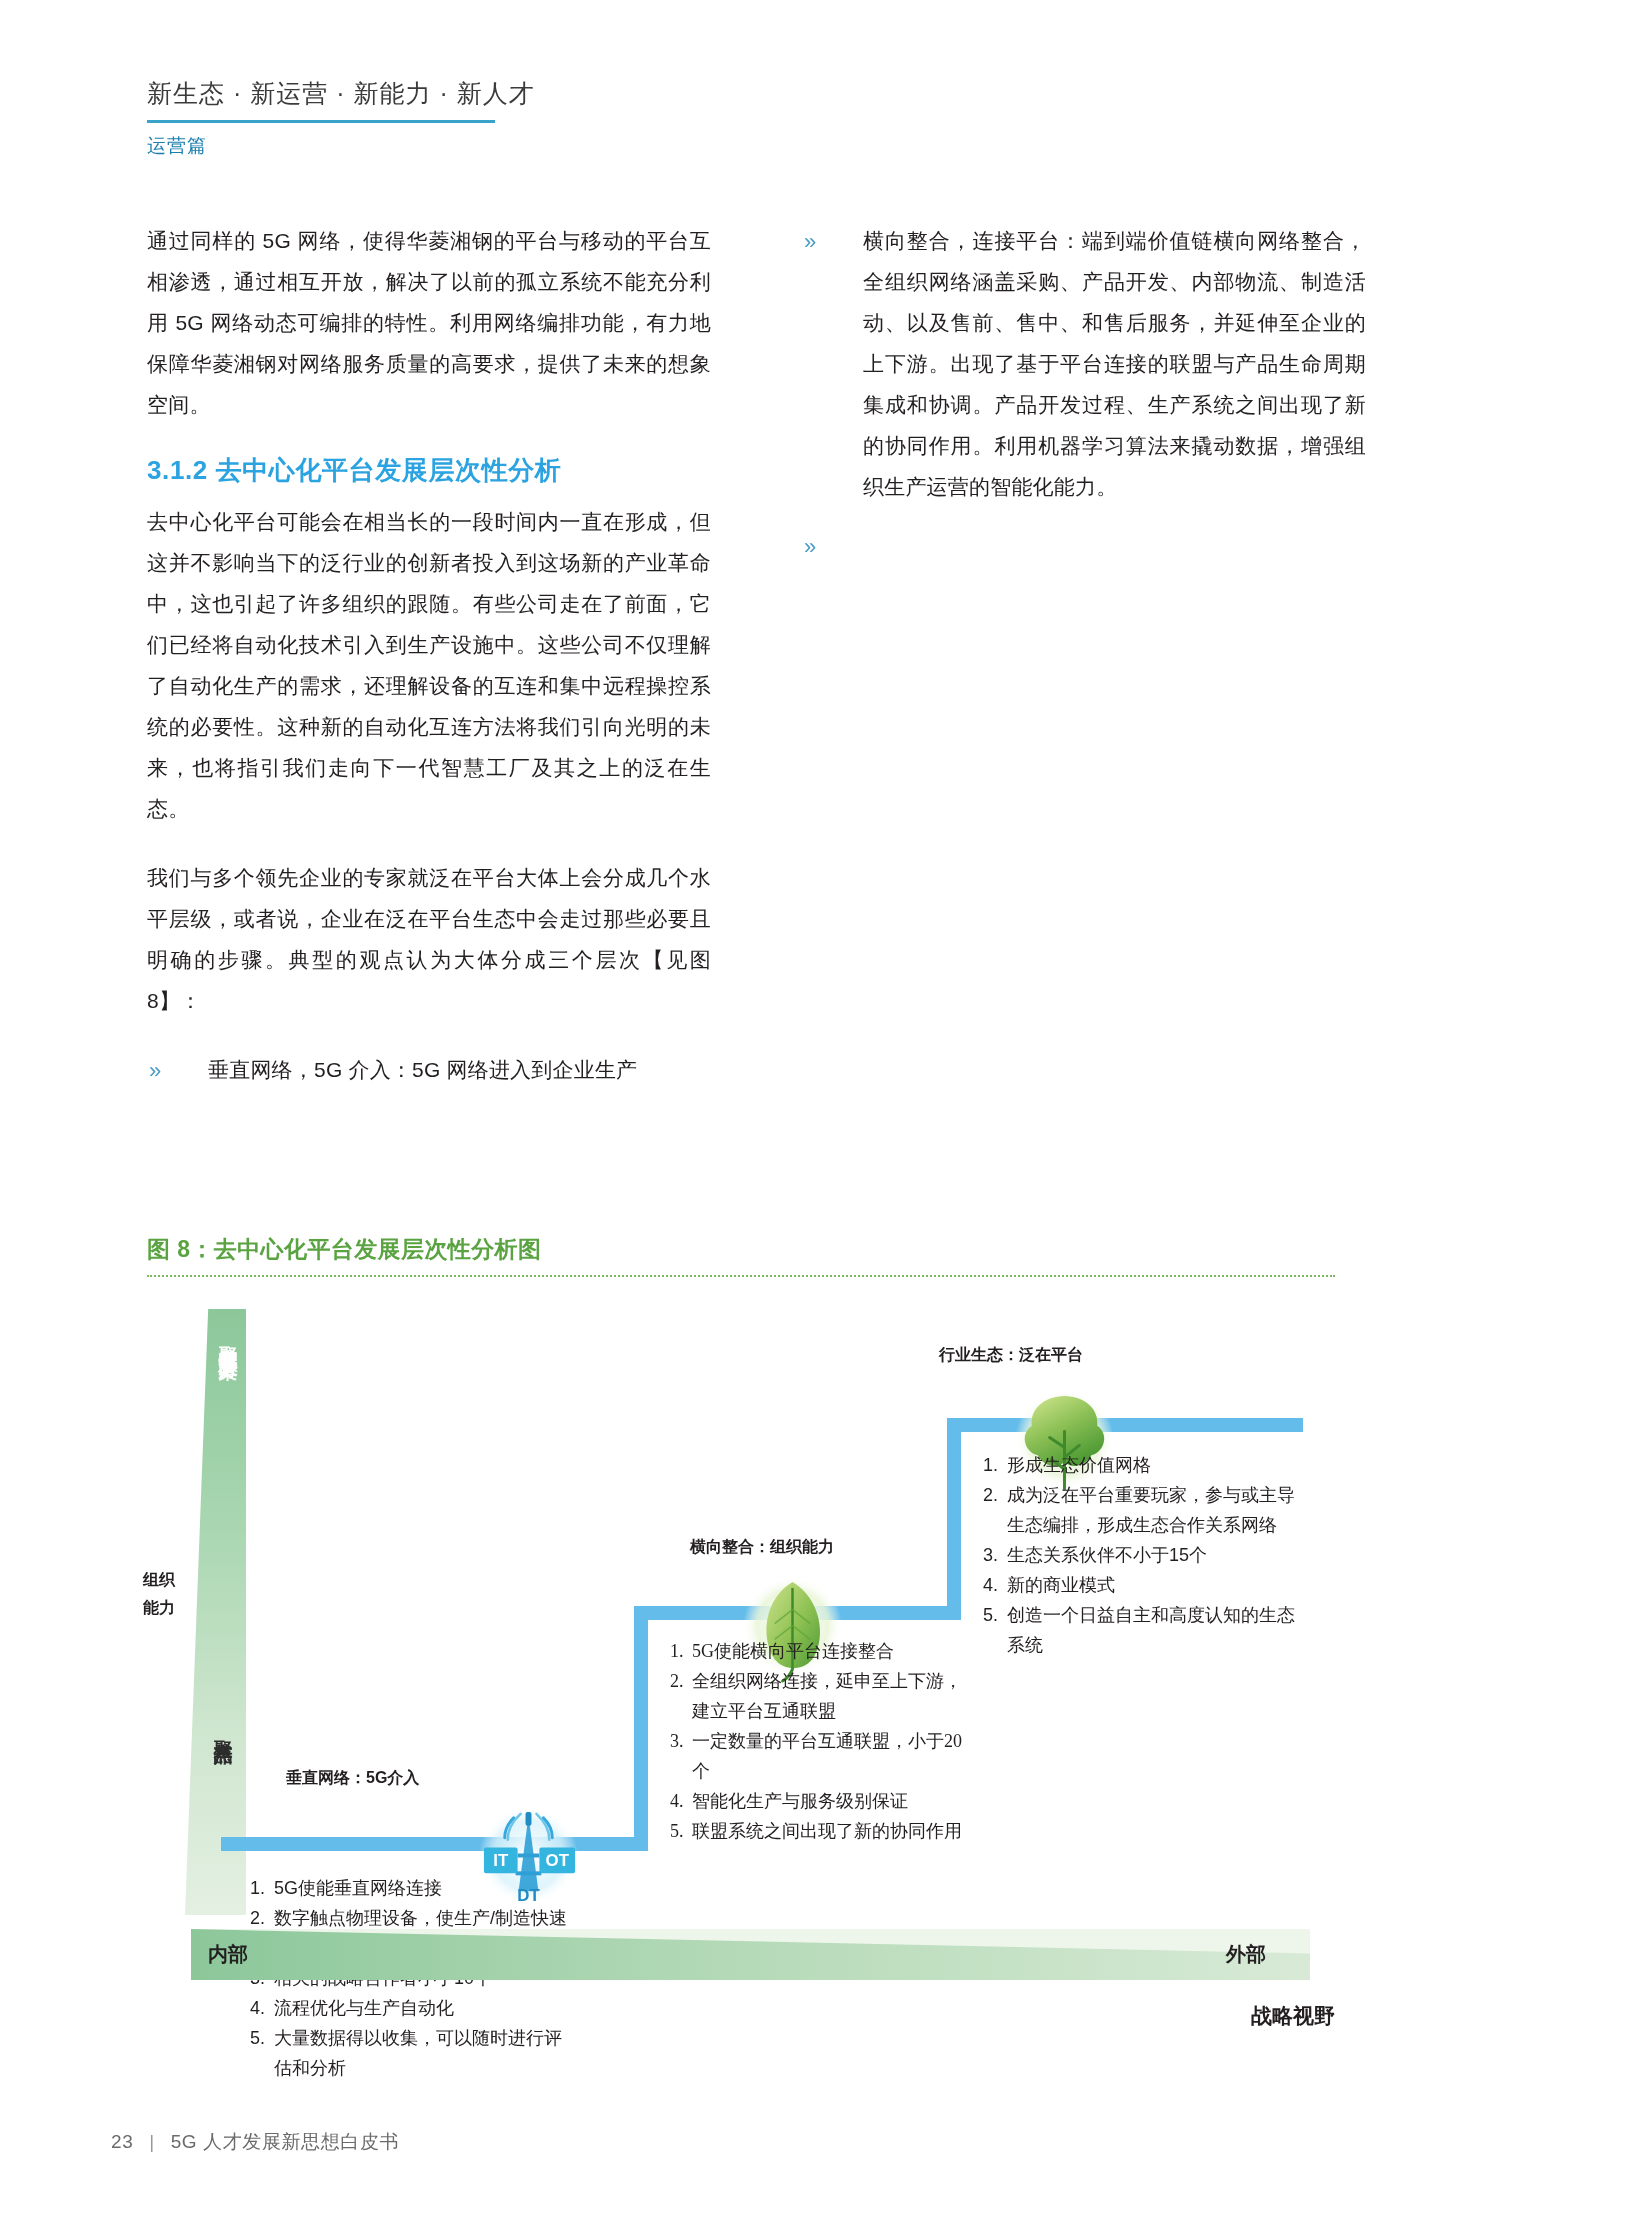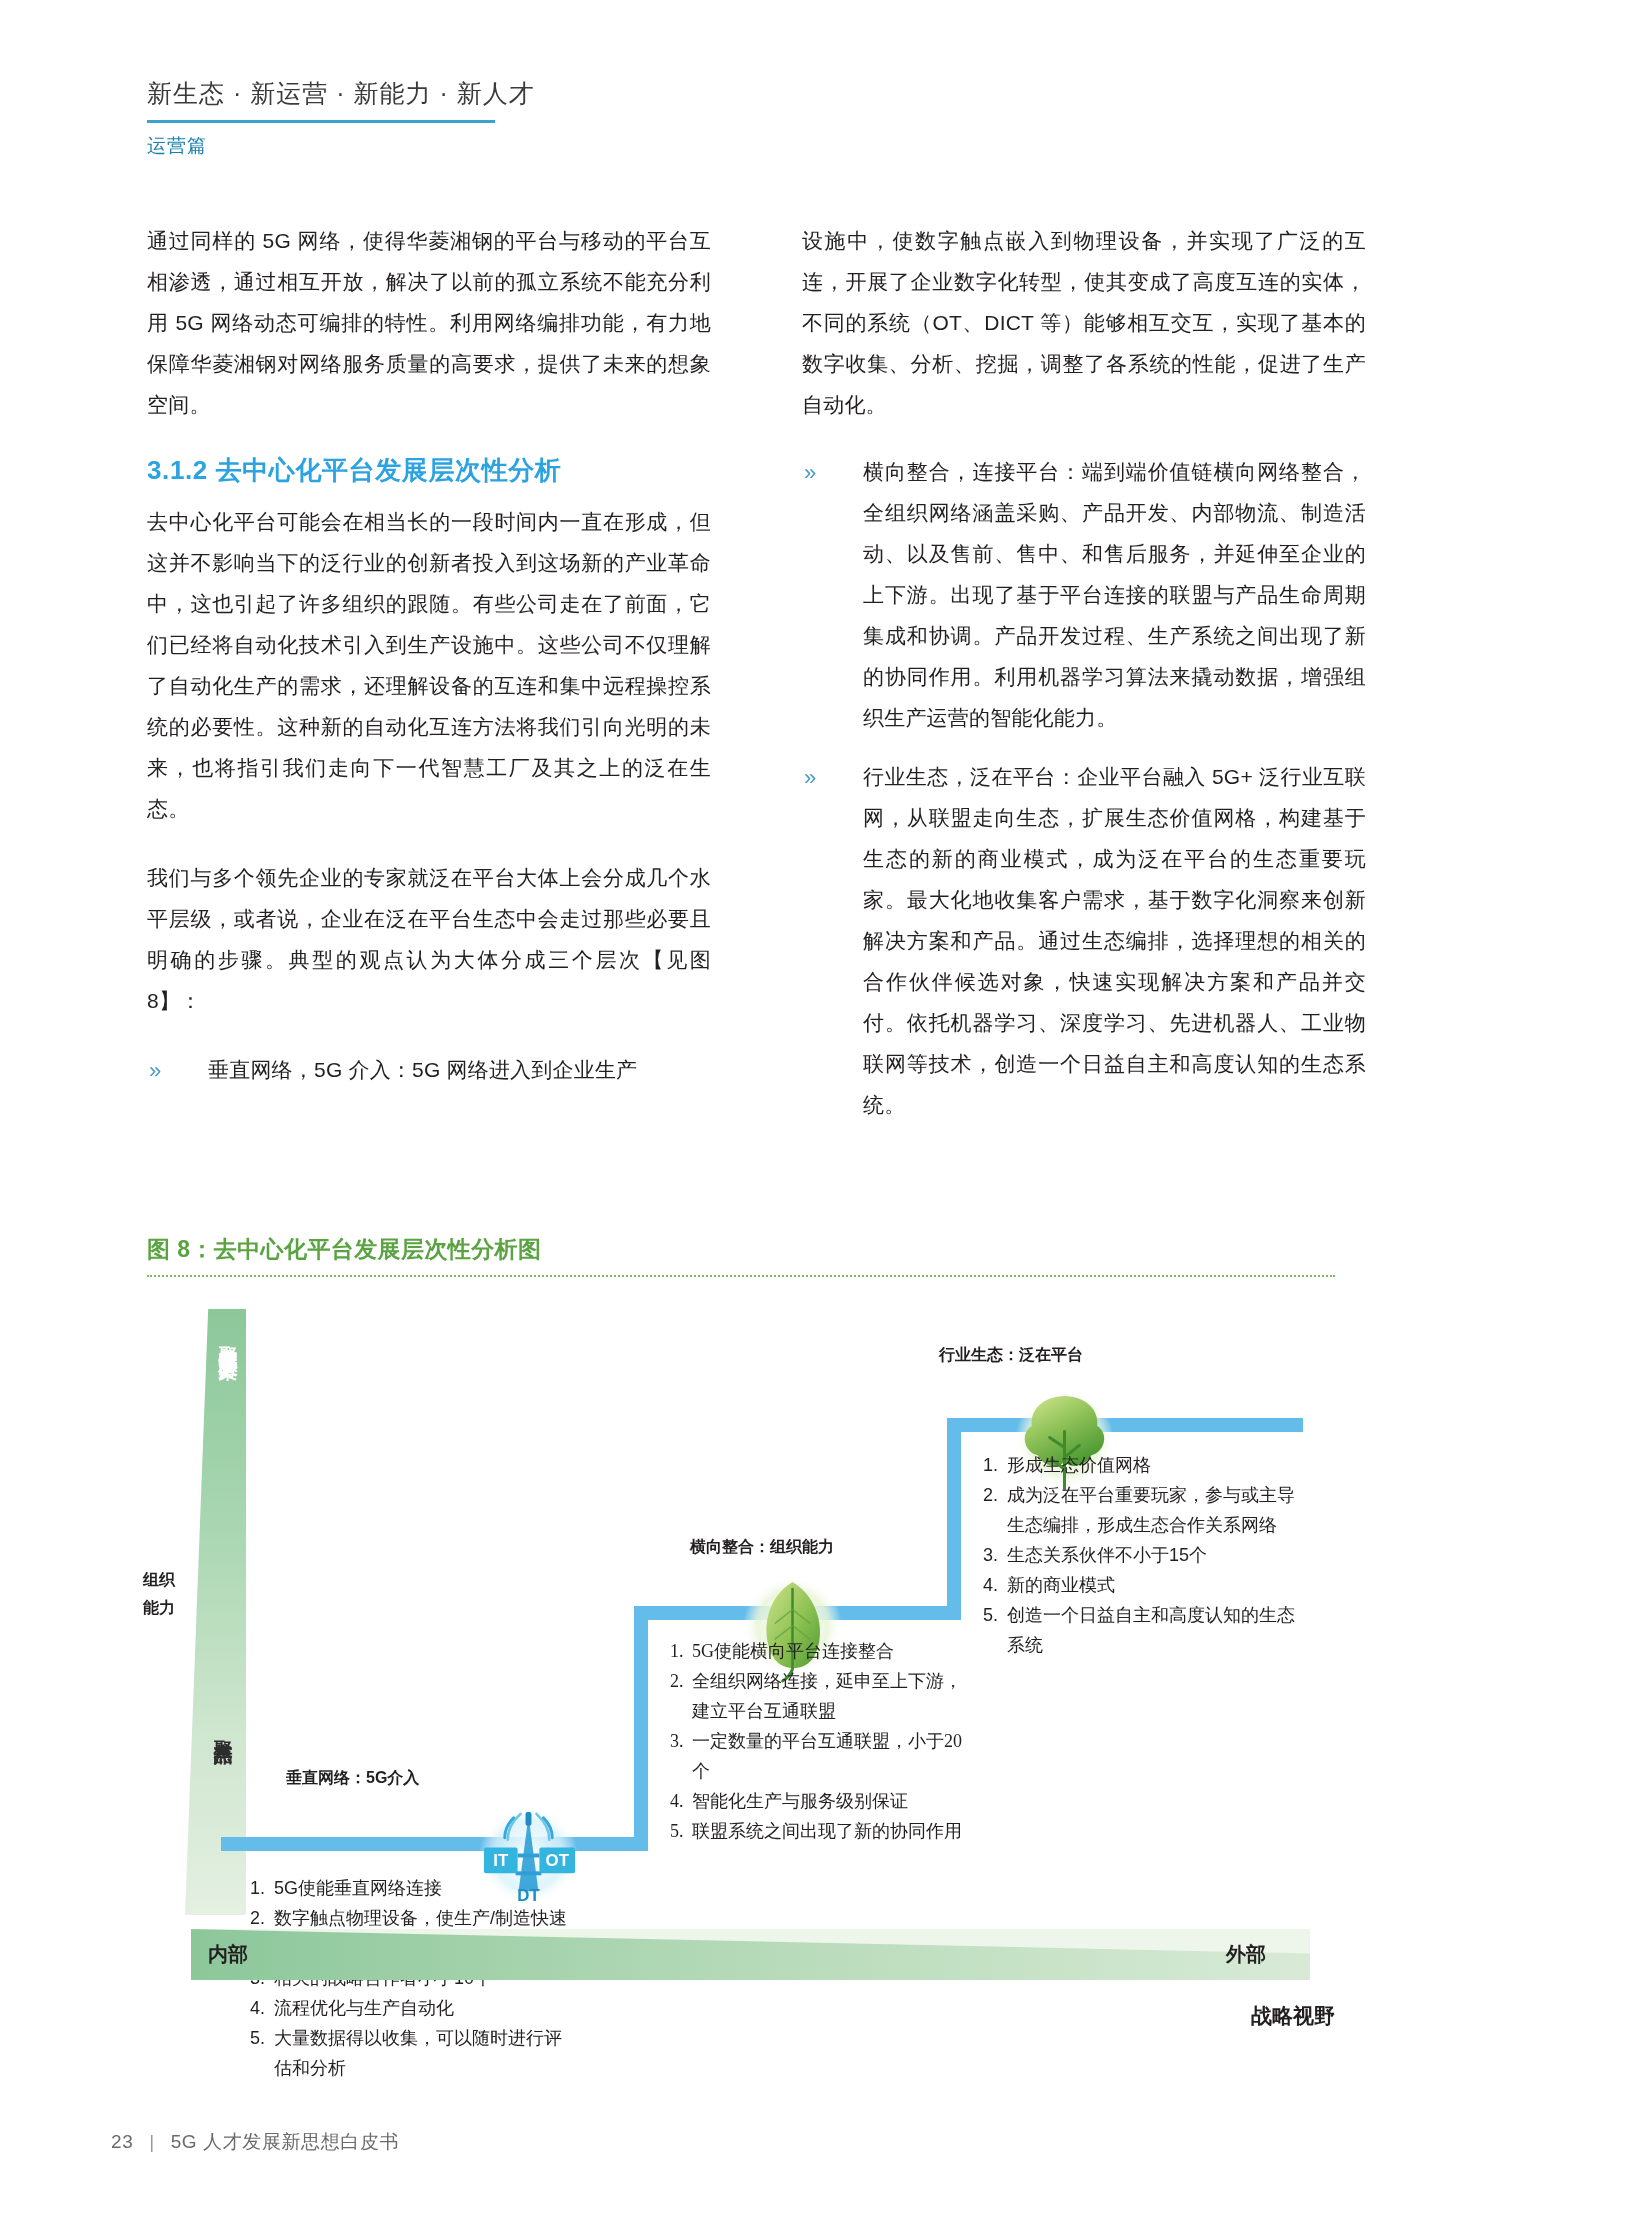--- a/index.html
+++ b/index.html
@@ -263,30 +263,28 @@
 
     <ul class="bullet-list">
       <li class="bullet-item">
         <span class="bullet-mark">»</span>
         <span>垂直网络，5G 介入：5G 网络进入到企业生产</span>
       </li>
     </ul>
   </div>
 
   <div class="col col-right">
-    <p class="para tight">设施中，使数字触点嵌入到物理设备，并实现了广泛的互连，开展了企业数字化转型，使其变成了高度互连的实体，不同的系统（OT、DICT 等）能够相互交互，实现了基本的数字收集、分析、挖掘，调整了各系统的性能，促进了生产自动化。</p>
 
     <ul class="bullet-list">
       <li class="bullet-item">
         <span class="bullet-mark">»</span>
         <span>横向整合，连接平台：端到端价值链横向网络整合，全组织网络涵盖采购、产品开发、内部物流、制造活动、以及售前、售中、和售后服务，并延伸至企业的上下游。出现了基于平台连接的联盟与产品生命周期集成和协调。产品开发过程、生产系统之间出现了新的协同作用。利用机器学习算法来撬动数据，增强组织生产运营的智能化能力。</span>
       </li>
       <li class="bullet-item">
         <span class="bullet-mark">»</span>
-        <span>行业生态，泛在平台：企业平台融入 5G+ 泛行业互联网，从联盟走向生态，扩展生态价值网格，构建基于生态的新的商业模式，成为泛在平台的生态重要玩家。最大化地收集客户需求，基于数字化洞察来创新解决方案和产品。通过生态编排，选择理想的相关的合作伙伴候选对象，快速实现解决方案和产品并交付。依托机器学习、深度学习、先进机器人、工业物联网等技术，创造一个日益自主和高度认知的生态系统。</span>
       </li>
     </ul>
   </div>
 
   <div class="figure-title">图 8：去中心化平台发展层次性分析图</div>
   <div class="figure-rule"></div>
 
   <div class="figure">
 
     <div class="y-axis-label">组织能力</div>

